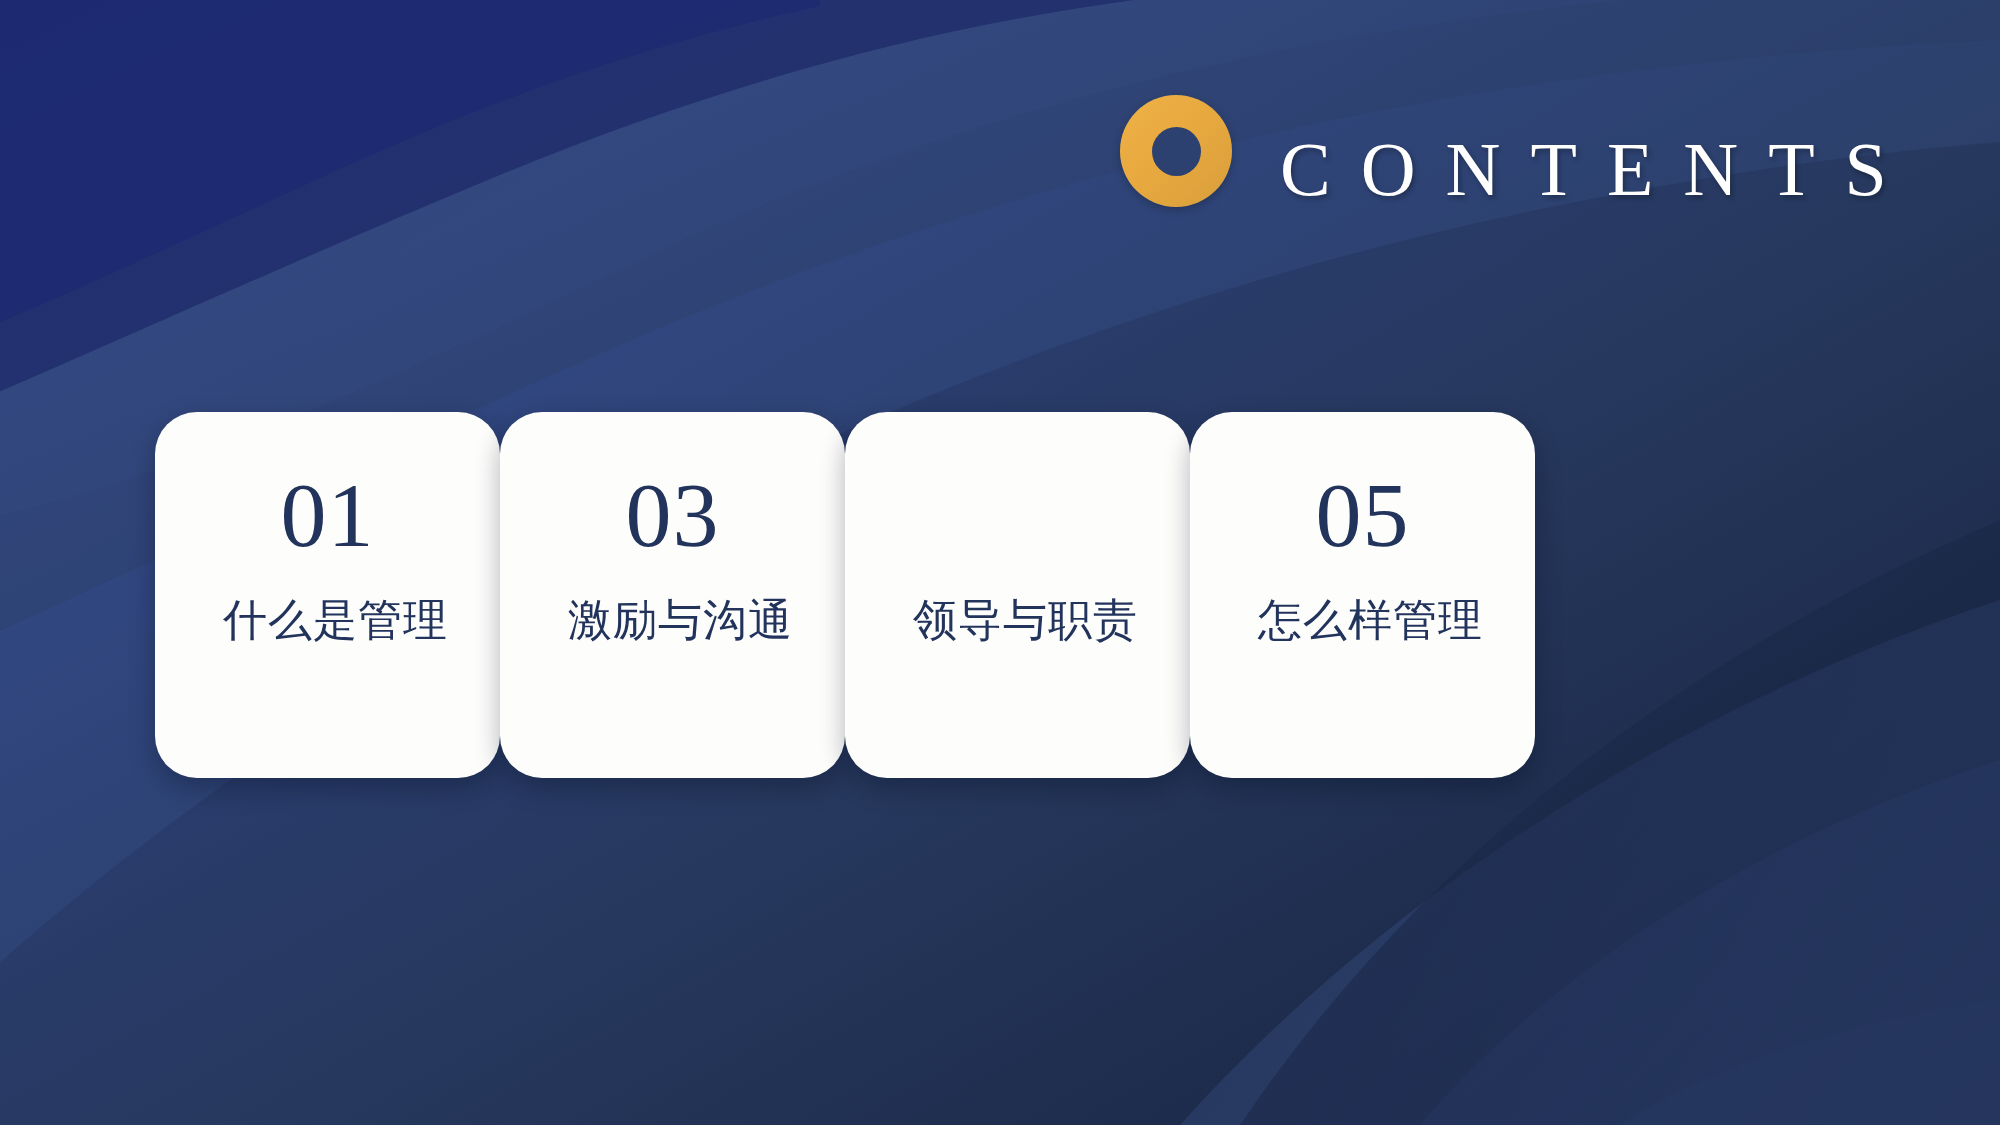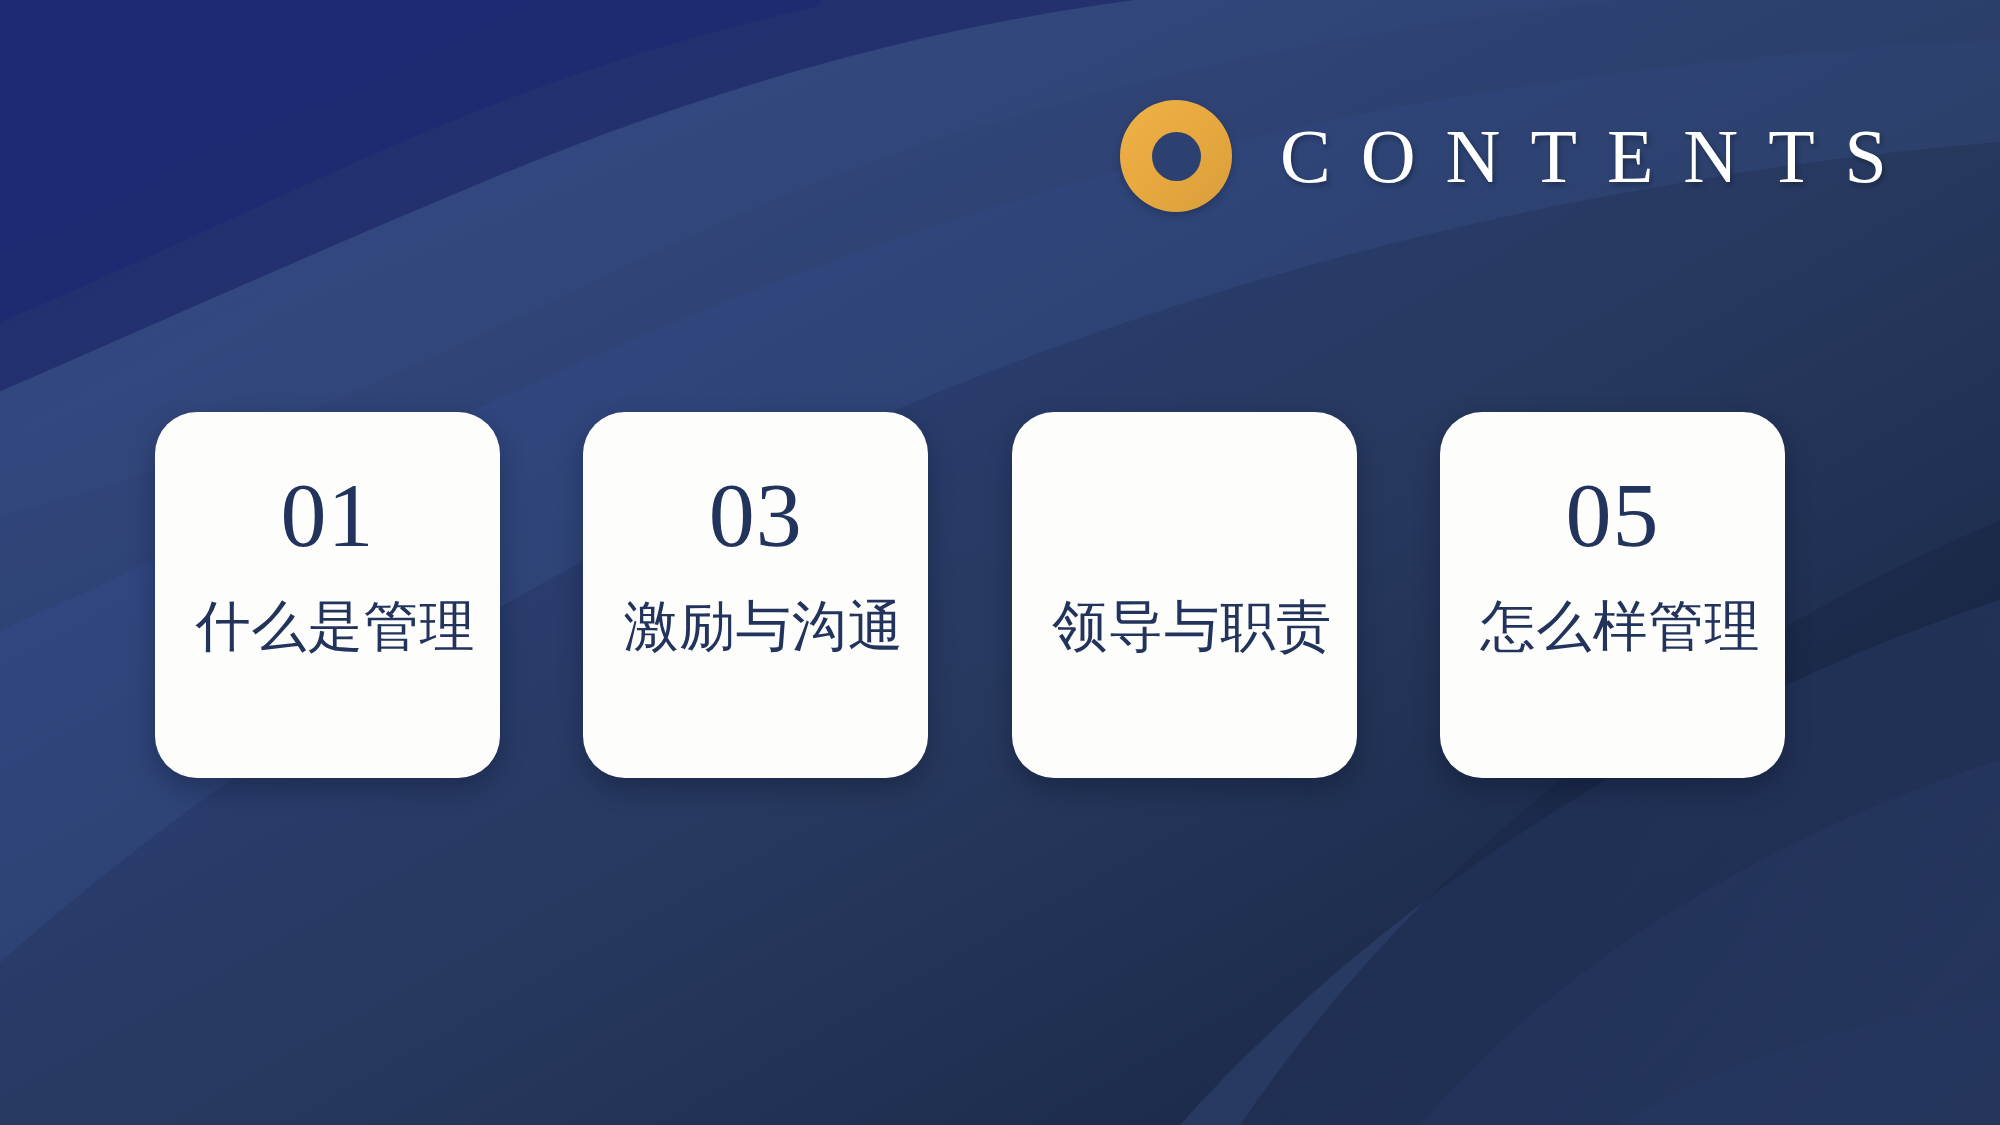--- a/index.html
+++ b/index.html
@@ -22,23 +22,23 @@
     inset: 0;
     width: 100%;
     height: 100%;
     pointer-events: none;
   }
 
   
   .header {
     position: absolute;
     left: 1120px;
-    top: 96px;
-    display: flex;
-    align-items: center;
+    top: 87px;
+    display: flex;
+    align-items: flex-end;
     height: 120px;
   }
   .ring-icon {
     width: 112px;
     height: 112px;
     border-radius: 50%;
     background: linear-gradient(135deg, #eeb247 0%, #e8a93f 45%, #d99f3c 100%);
     display: flex;
     align-items: center;
     justify-content: center;
@@ -65,21 +65,20 @@
   }
 
   
   .cards {
     position: absolute;
     left: 155px;
     top: 412px;
     width: 1630px;
     height: 366px;
     display: flex;
-    justify-content: space-between;
   }
   .card {
     position: relative;
     width: 345px;
     height: 366px;
     background: #fdfdfc;
     border-radius: 42px;
     box-shadow: 0 10px 26px rgba(4,10,26,0.30);
     box-sizing: border-box;
     overflow: hidden;
@@ -118,21 +117,21 @@
     font-weight: 400;
     letter-spacing: 1px;
     display: block;
   }
   .card-label {
     position: absolute;
     left: 0;
     right: 0;
     top: 185px;
     text-align: center;
-    font-size: 55px;
+    font-size: 44px;
     line-height: 1.1;
     color: #22335c;
     font-weight: 400;
     letter-spacing: 1px;
     white-space: nowrap;
     padding-left: 16px;
   }
 </style>
 </head>
 <body>

